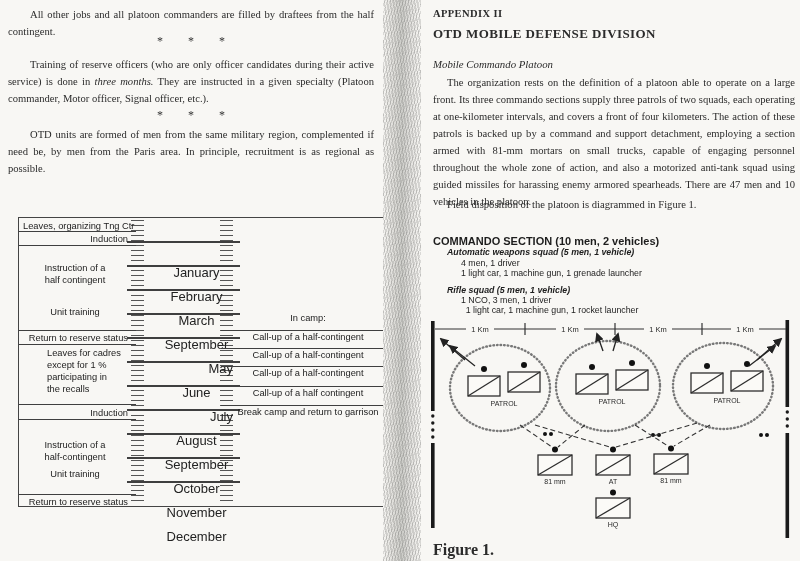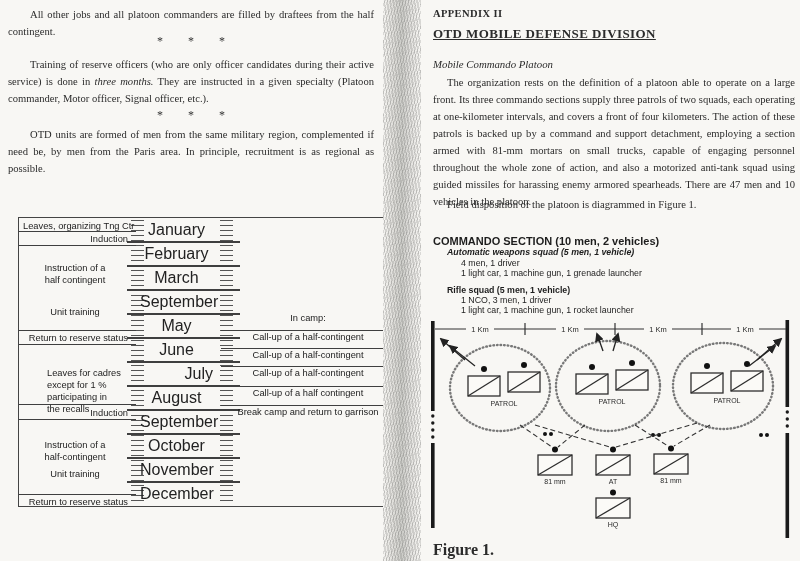--- a/index.html
+++ b/index.html
@@ -21,33 +21,33 @@
   .para .indent{display:inline-block;width:22px;}
   .sep{position:absolute;left:8px;width:366px;text-align:center;font-size:12px;
        word-spacing:22px;color:#333;}
   
   .sched{position:absolute;left:18px;top:217px;width:365px;height:288px;
          border:1.2px solid #444;box-sizing:content-box;
          font-family:"Liberation Sans", sans-serif;}
   .tick-strip{position:absolute;top:2px;bottom:2px;width:13px;
      background:repeating-linear-gradient(to bottom,#555 0 1.1px,transparent 1.1px 5px);}
   .tick-left{left:112px;} .tick-right{left:201px;}
-  .sched-month{position:absolute;left:121px;width:73px;height:24px;line-height:24px;
-               text-align:center;font-size:16px;color:#222;}
+  .sched-month{position:absolute;left:141px;width:73px;height:24px;line-height:24px;
+               text-align:center;font-size:13px;color:#222;margin-top:43px;}
   .sched-sep{position:absolute;left:108px;width:113px;height:1.2px;background:#3f3f3f;}
   .l-line{position:absolute;left:0;width:117px;height:1.2px;background:#3f3f3f;}
   .r-line{position:absolute;left:202px;right:0;height:1.2px;background:#3f3f3f;}
   .sched-act{position:absolute;font-size:9.3px;color:#222;white-space:pre-line;
              line-height:12px;}
   .sched-event{position:absolute;left:214px;width:150px;text-align:center;
                font-size:9.3px;color:#222;}
   
   .rp-el{position:absolute;left:13px;}
   .appendix{top:8px;font-weight:bold;font-size:10.5px;letter-spacing:.4px;}
-  .title{top:26px;font-weight:bold;font-size:13px;letter-spacing:.4px;text-decoration:underline;}
+  .title{top:26px;font-weight:bold;font-size:13px;letter-spacing:.4px;}
   .subtitle{top:58px;font-style:italic;font-size:10.8px;}
   .rpara{width:362px;font-size:10.6px;line-height:17px;text-align:justify;}
   .rpara .indent{display:inline-block;width:14px;}
   .commando{top:236px;font-family:"Liberation Sans", sans-serif;font-size:8.8px;
             line-height:10.4px;color:#1d1d1d;}
   .cmd-head{font-weight:bold;font-size:11px;margin-bottom:1px;}
   .fig-caption{top:541px;font-weight:bold;font-size:16px;}
   .figure-svg{position:absolute;left:5px;top:313px;}
   .figure-svg text{font-family:"Liberation Sans", sans-serif;fill:#2a2a2a;}
 </style>
@@ -72,21 +72,21 @@
       <div class="tick-strip tick-left"></div>
       <div class="tick-strip tick-right"></div>
     <div class="sched-month" style="top: 0px;">January</div>
         <div class="sched-sep" style="top: 23.4px;"></div>
         <div class="sched-month" style="top: 24px;">February</div>
         <div class="sched-sep" style="top: 47.4px;"></div>
         <div class="sched-month" style="top: 48px;">March</div>
         <div class="sched-sep" style="top: 71.4px;"></div>
         <div class="sched-month" style="top: 72px;">September</div>
         <div class="sched-sep" style="top: 95.4px;"></div>
-        <div class="sched-month" style="top: 96px;">May</div>
+        <div class="sched-month" style="top: 96px; text-align: right;">May</div>
         <div class="sched-sep" style="top: 119.4px;"></div>
         <div class="sched-month" style="top: 120px;">June</div>
         <div class="sched-sep" style="top: 143.4px;"></div>
         <div class="sched-month" style="top: 144px; text-align: right;">July</div>
         <div class="sched-sep" style="top: 167.4px;"></div>
         <div class="sched-month" style="top: 168px;">August</div>
         <div class="sched-sep" style="top: 191.4px;"></div>
         <div class="sched-month" style="top: 192px;">September</div>
         <div class="sched-sep" style="top: 215.4px;"></div>
         <div class="sched-month" style="top: 216px;">October</div>
@@ -105,21 +105,21 @@
         <div class="r-line" style="top: 130px;"></div>
         <div class="r-line" style="top: 148px;"></div>
         <div class="r-line" style="top: 168px;"></div>
         <div class="r-line" style="top: 187px;"></div>
         <div class="sched-act" style="top: 2px; left: 4px; white-space: pre-line;">Leaves, organizing Tng Ctr</div>
         <div class="sched-act" style="top: 15px; left: 0px; width: 112px; text-align: right; padding-right: 3px; box-sizing: border-box;">Induction</div>
         <div class="sched-act" style="top: 44px; left: 0px; width: 112px; text-align: center;">Instruction of a
 half contingent</div>
         <div class="sched-act" style="top: 88px; left: 0px; width: 112px; text-align: center;">Unit training</div>
         <div class="sched-act" style="top: 114px; left: 0px; width: 112px; text-align: right; padding-right: 3px; box-sizing: border-box;">Return to reserve status</div>
-        <div class="sched-act" style="top: 129px; left: 28px; white-space: pre-line; margin-top: 20px;">Leaves for cadres
+        <div class="sched-act" style="top: 129px; left: 28px; white-space: pre-line;">Leaves for cadres
 except for 1 %
 participating in
 the recalls</div>
         <div class="sched-act" style="top: 189px; left: 0px; width: 112px; text-align: right; padding-right: 3px; box-sizing: border-box;">Induction</div>
         <div class="sched-act" style="top: 221px; left: 0px; width: 112px; text-align: center;">Instruction of a
 half-contingent</div>
         <div class="sched-act" style="top: 250px; left: 0px; width: 112px; text-align: center;">Unit training</div>
         <div class="sched-act" style="top: 278px; left: 0px; width: 112px; text-align: right; padding-right: 3px; box-sizing: border-box;">Return to reserve status</div>
         <div class="sched-event" style="top: 95px;">In camp:</div>
         <div class="sched-event" style="top: 114px;">Call-up of a half-contingent</div>
@@ -139,23 +139,23 @@
     <div class="rp-el subtitle">Mobile Commando Platoon</div>
 
     <div class="rp-el rpara" style="top:74px"><span class="indent"></span><span>The organization rests on the definition of a platoon able to operate on a large front. Its three commando sections supply three patrols of two squads, each operating at one-kilometer intervals, and covers a front of four kilometers. The action of these patrols is backed up by a command and support detachment, employing a section armed with 81-mm mortars on small trucks, capable of engaging personnel throughout the whole zone of action, and also a motorized anti-tank squad using guided missiles for harassing enemy armored spearheads. There are 47 men and 10 vehicles in the platoon.</span></div>
     <div class="rp-el rpara" style="top:196px"><span class="indent"></span><span>Field disposition of the platoon is diagrammed in Figure 1.</span></div>
 
     <div class="rp-el commando" id="commando">
       <div class="cmd-head">COMMANDO SECTION (10 men, 2 vehicles)</div>
     <div style="margin-left: 14px; font-style: italic; font-weight: bold;">Automatic weapons squad (5 men, 1 vehicle)</div>
         <div style="margin-left: 28px;">4 men, 1 driver</div>
         <div style="margin-left: 28px;">1 light car, 1 machine gun, 1 grenade launcher</div>
-        <div style="margin-left: 14px; font-weight: bold; margin-top: 6px;">Rifle squad (5 men, 1 vehicle)</div>
+        <div style="margin-left: 14px; font-style: italic; font-weight: bold; margin-top: 6px;">Rifle squad (5 men, 1 vehicle)</div>
         <div style="margin-left: 28px;">1 NCO, 3 men, 1 driver</div>
-        <div style="margin-left: 28px;">1 light car, 1 machine gun, 1 rocket launcher</div>
+        <div style="margin-left: 12px; text-align: center;">1 light car, 1 machine gun, 1 rocket launcher</div>
       </div>
 
     <svg class="figure-svg" width="375" height="246" viewBox="0 0 375 246">
       <defs>
         <marker id="arr" viewBox="0 0 10 10" refX="8" refY="5" markerWidth="7" markerHeight="7" orient="auto-start-reverse">
           <path d="M0,0 L10,5 L0,10 z" fill="#222"></path>
         </marker>
       </defs>
 
       <g>

